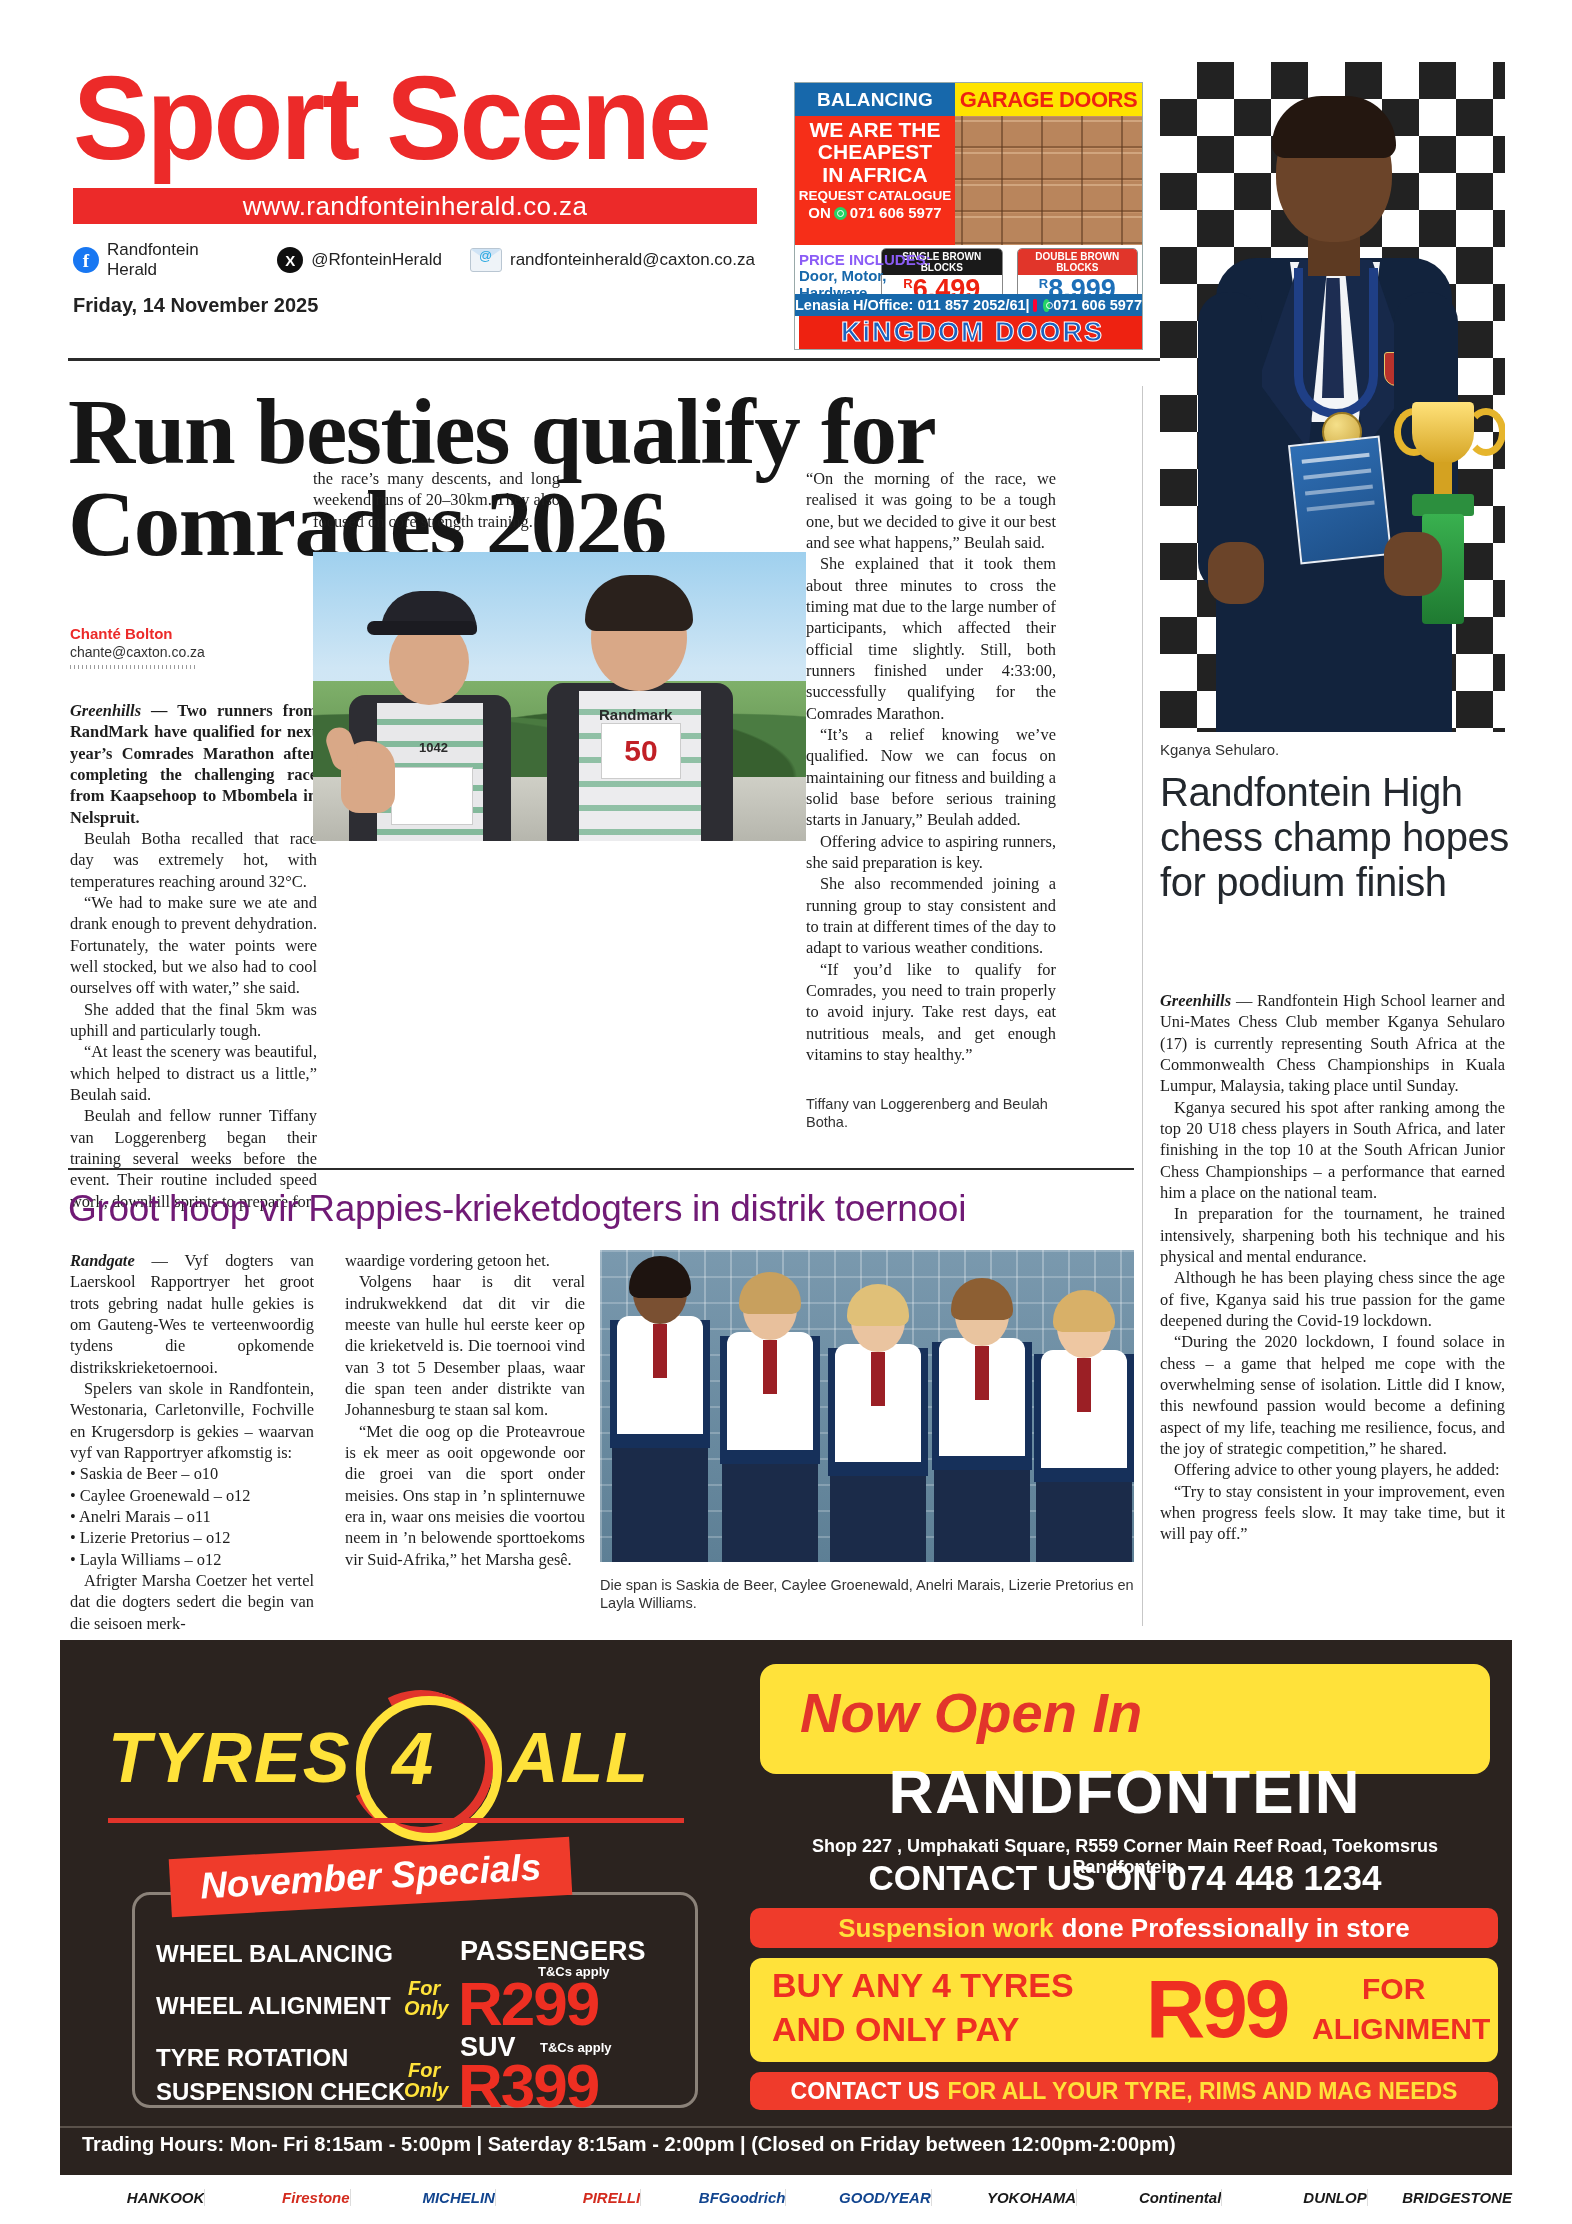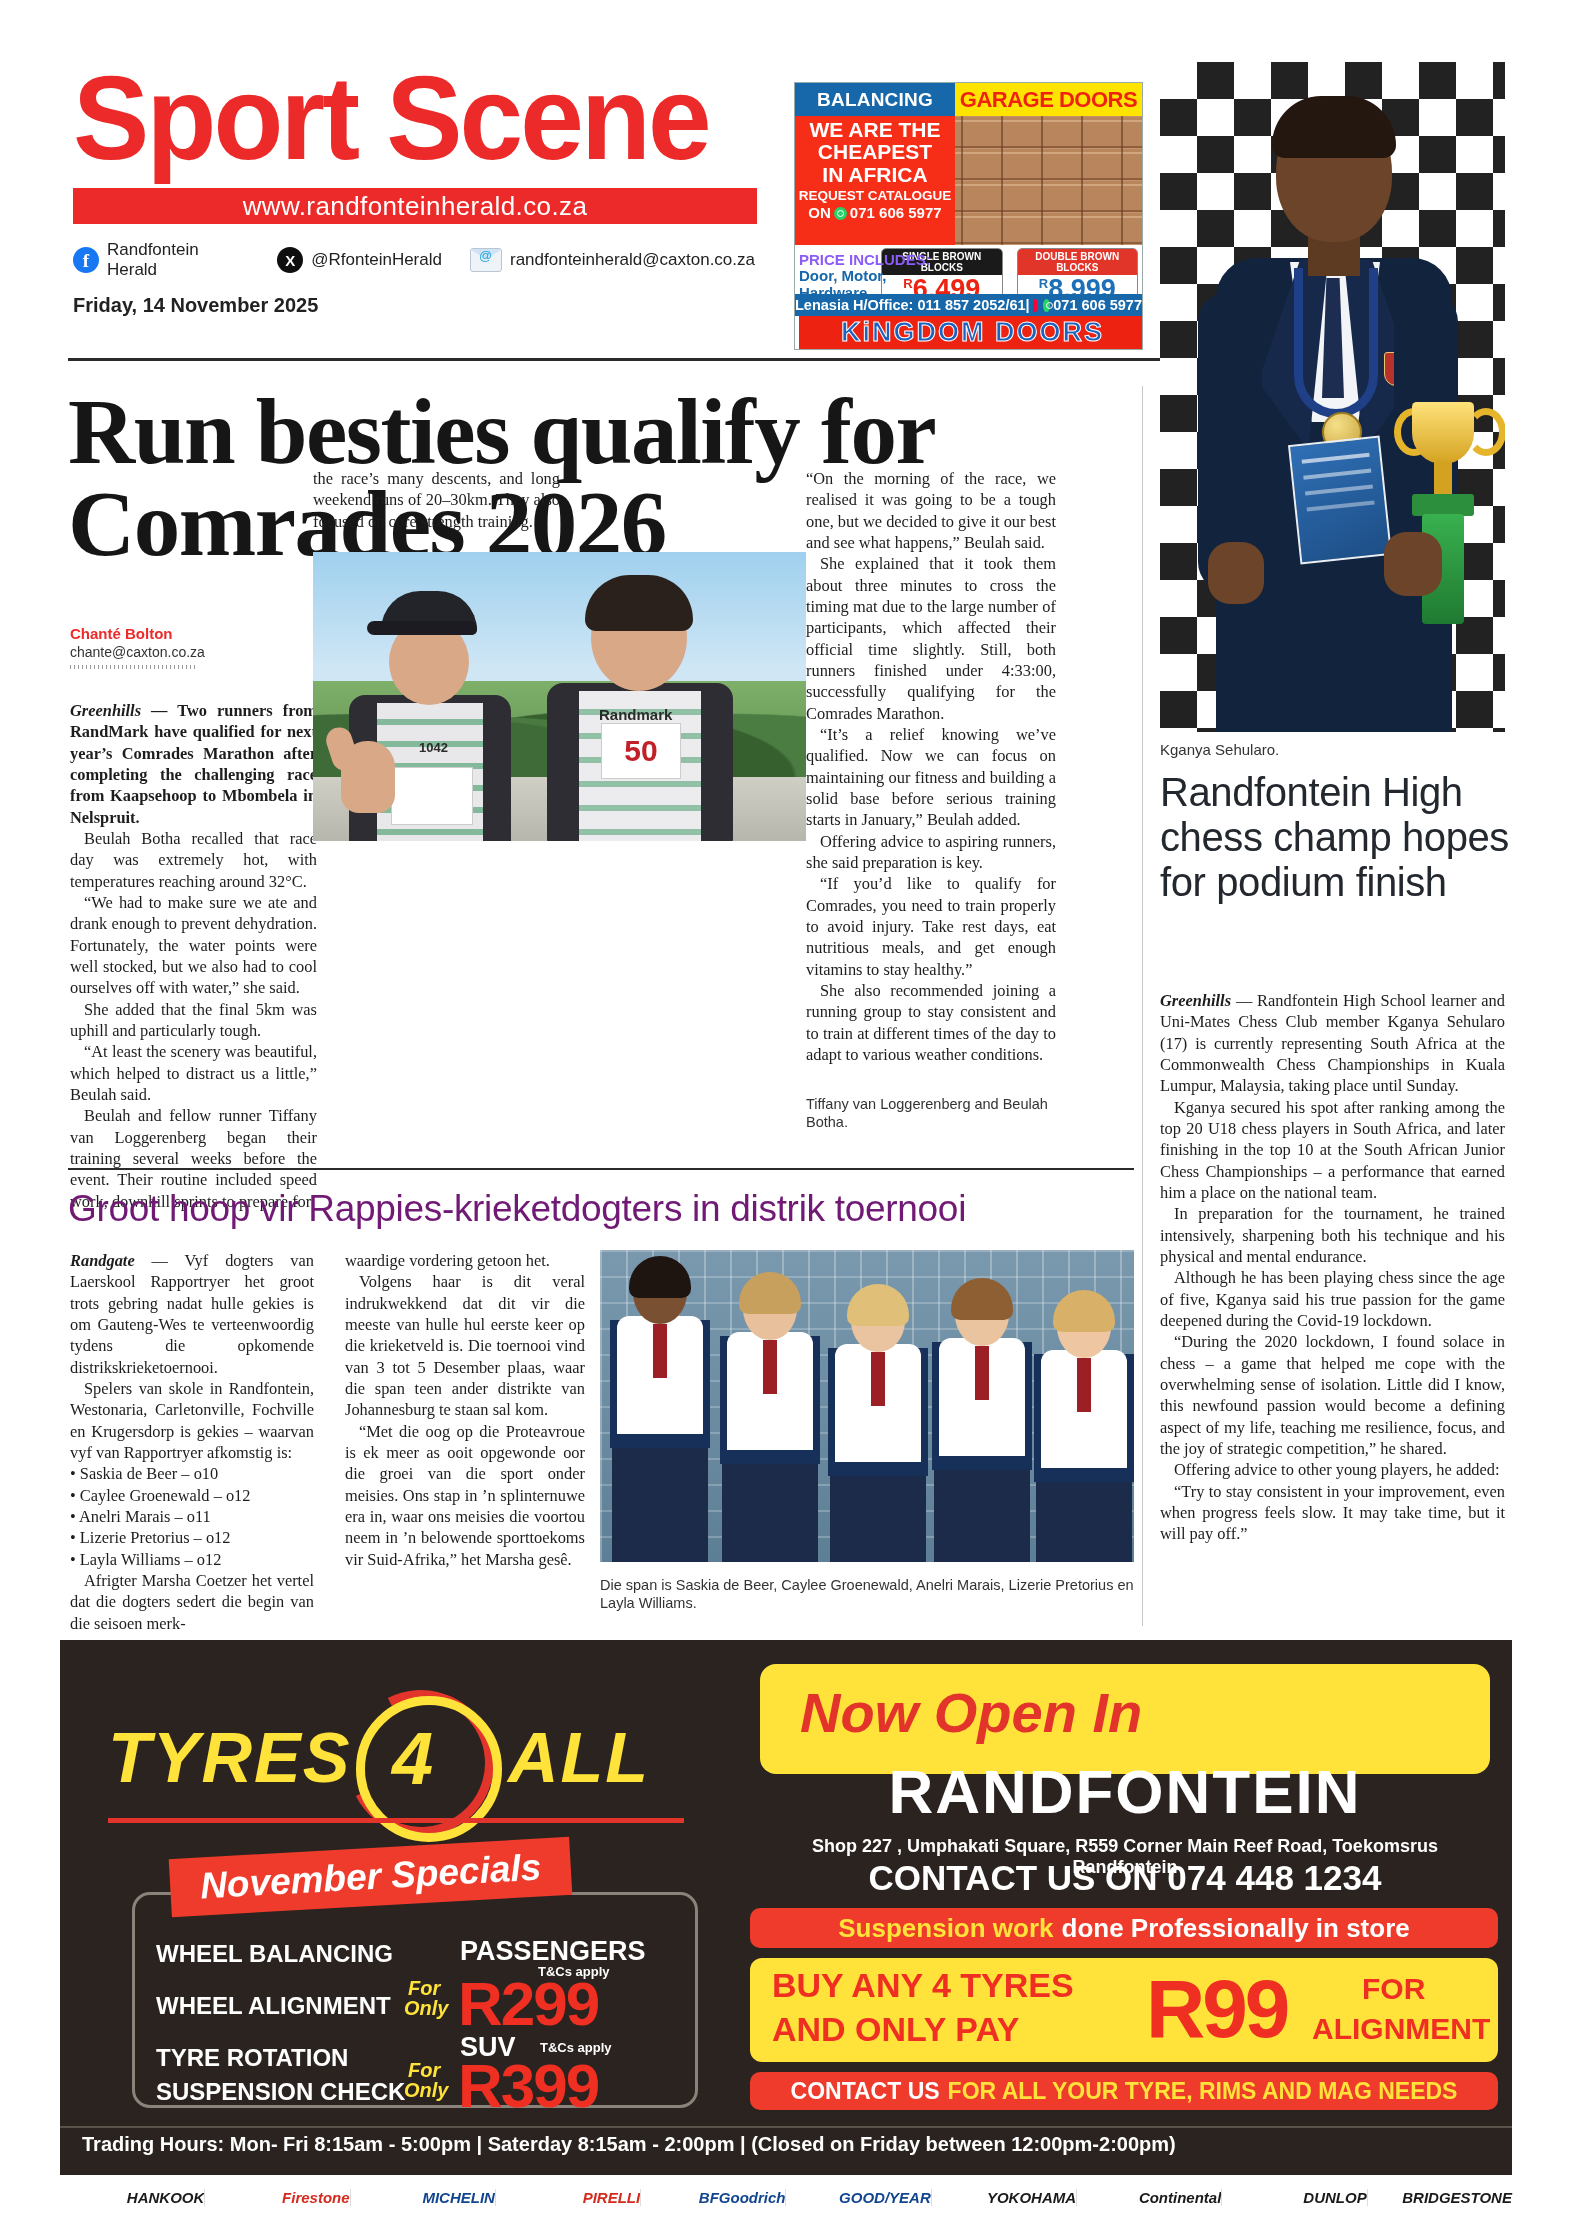--- a/index.html
+++ b/index.html
@@ -414,22 +414,22 @@
     </div>
     <div class="rp-brand" style="left:106px;bottom:86px;font-size:13px;">1042</div>
     <div class="rp-brand" style="left:286px;bottom:118px;font-size:15px;">Randmark</div>
   </div>
 
   <div class="col" id="m-col3">
     <p class="first">“On the morning of the race, we realised it was going to be a tough one, but we decided to give it our best and see what happens,” Beulah said.</p>
     <p>She explained that it took them about three minutes to cross the timing mat due to the large number of participants, which affected their official time slightly. Still, both runners finished under 4:33:00, successfully qualifying for the Comrades Marathon.</p>
     <p>“It’s a relief knowing we’ve qualified. Now we can focus on maintaining our fitness and building a solid base before serious training starts in January,” Beulah added.</p>
     <p>Offering advice to aspiring runners, she said preparation is key.</p>
+    <p>She also recommended joining a running group to stay consistent and to train at different times of the day to adapt to various weather conditions.</p>
     <p>“If you’d like to qualify for Comrades, you need to train properly to avoid injury. Take rest days, eat nutritious meals, and get enough vitamins to stay healthy.”</p>
-    <p>She also recommended joining a running group to stay consistent and to train at different times of the day to adapt to various weather conditions.</p>
   </div>
 
   <div class="run-caption">Tiffany van Loggerenberg and Beulah Botha.</div>
 
   <div class="vrule" style="left:1142px;top:386px;height:1240px;"></div>
   <div class="chess-headline">Randfontein High chess champ hopes for podium finish</div>
   <div class="col" id="c-col">
     <p class="first"><span class="place">Greenhills</span><span> — Randfontein High School learner and Uni-Mates Chess Club member Kganya Sehularo (17) is currently representing South Africa at the Commonwealth Chess Championships in Kuala Lumpur, Malaysia, taking place until Sunday.</span></p>
     <p>Kganya secured his spot after ranking among the top 20 U18 chess players in South Africa, and later finishing in the top 10 at the South African Junior Chess Championships – a performance that earned him a place on the national team.</p>
     <p>In preparation for the tournament, he trained intensively, sharpening both his technique and his physical and mental endurance.</p>

